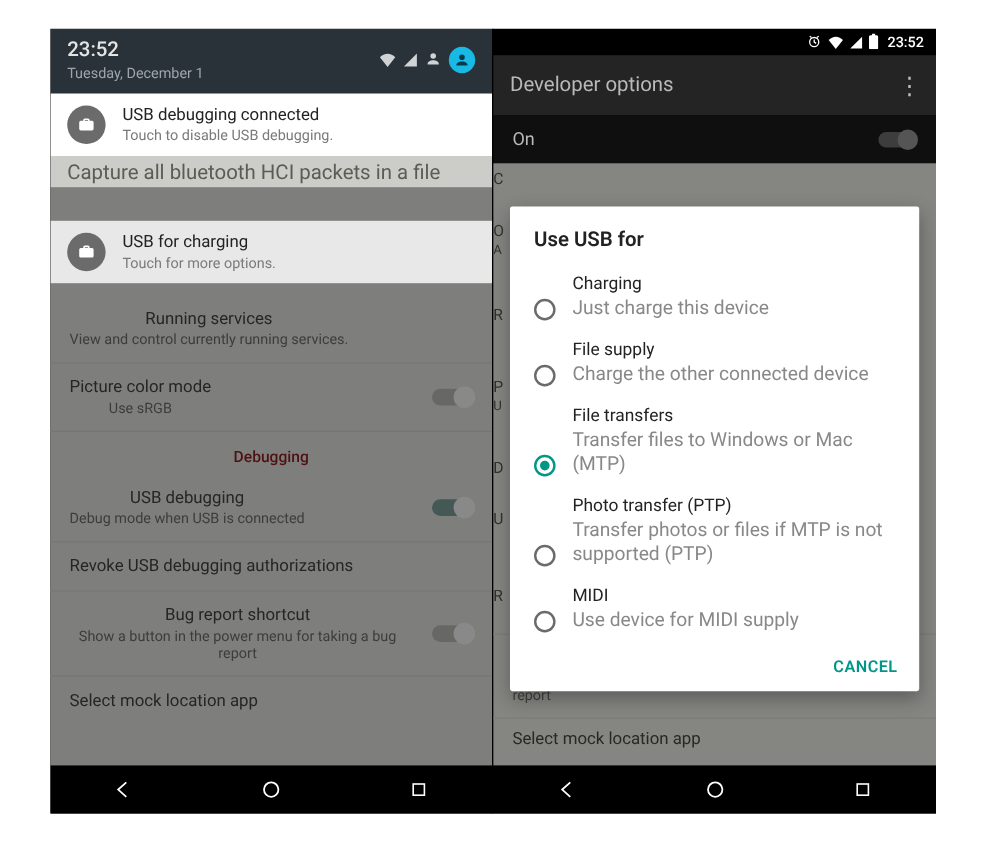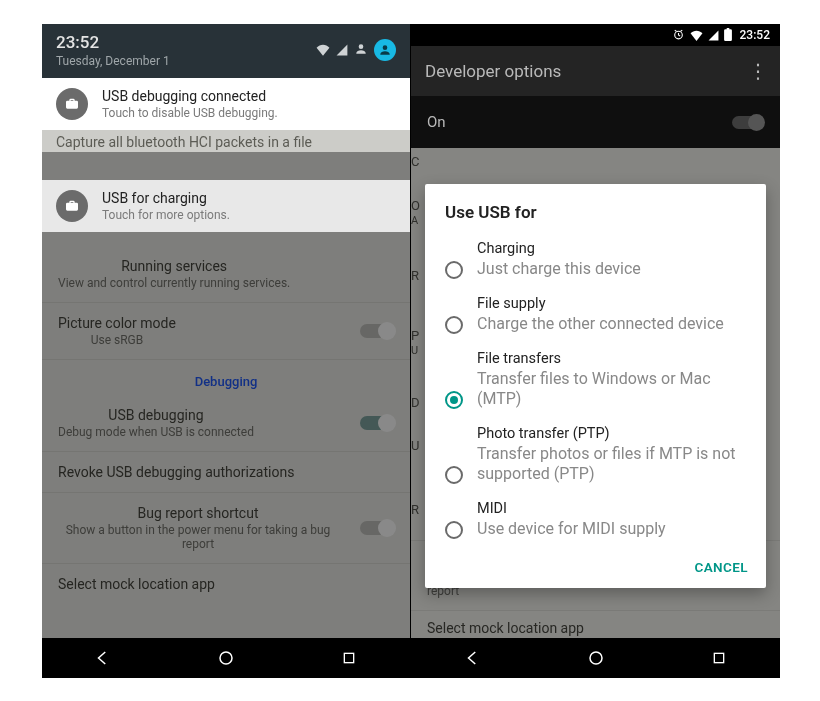--- a/index.html
+++ b/index.html
@@ -7,44 +7,44 @@
   .stage { width: 820px; height: 701px; margin: 0 auto; position: relative; background: #fff; }
   .phones { position: absolute; left: 42px; top: 24px; width: 738px; height: 654px; background: #000; display: flex; }
   .phone { width: 50%; height: 100%; position: relative; overflow: hidden; display: flex; flex-direction: column; }
   .phone-left { border-right: 1px solid #000; }
   .content { flex: 1; position: relative; overflow: hidden; }
   .dimmed-bg { position: absolute; inset: 0; background: #ccccc8; text-align: center; }
   .settings-list { position: absolute; inset: 0; display: flex; flex-direction: column; }
   .sitem { padding: 12px 16px; border-bottom: 1px solid #bdbdb9; display: flex; align-items: center; justify-content: space-between; }
   .sitem .txt .t { font-size: 14px; color: #3c3c36; }
   .sitem .txt .s { font-size: 12px; color: #63635e; margin-top: 2px; }
-  .section-hdr { padding: 14px 16px 6px; font-size: 13px; color: #1d4ed8; font-weight: 500; }
+  .section-hdr { padding: 14px 16px 6px; font-size: 13px; color: #7f1d1d; font-weight: 500; }
   .toggle { width: 34px; height: 14px; border-radius: 10px; background: #a7a7a3; position: relative; }
   .toggle::after { content: ""; position: absolute; width: 18px; height: 18px; border-radius: 50%; background: #dedede; top: -2px; left: 18px; }
   .shade { position: absolute; inset: 0; background: rgba(0,0,0,.38); }
   .notif-panel { position: absolute; left: 0; right: 0; top: 0; background: transparent; }
   .status-expanded { background: #283238; padding: 8px 14px 10px; display: flex; justify-content: space-between; align-items: center; }
   .status-expanded .left .clock { color: #e4e4e4; font-size: 17px; font-weight: 500; }
   .status-expanded .left .date { color: #9fa6a9; font-size: 12px; margin-top: 2px; }
   .status-expanded .right { display: flex; align-items: center; gap: 6px; }
   .avatar { width: 22px; height: 22px; border-radius: 50%; background: #18b9e4; display: flex; align-items: center; justify-content: center; }
   .avatar svg { width: 14px; height: 14px; }
   .notif-card { background: #fff; display: flex; align-items: center; padding: 10px 14px; gap: 14px; }
   .notif-card.secondary { background: #e8e8e8; margin-top: 28px; }
   .nicon { width: 32px; height: 32px; border-radius: 50%; background: #6b6b6b; display: flex; align-items: center; justify-content: center; flex-shrink: 0; }
   .nicon svg { width: 16px; height: 16px; }
   .ntxt .nt { font-size: 14px; color: #222; }
   .ntxt .ns { font-size: 12px; color: #7a7a7a; margin-top: 2px; }
-  .between-notif { background: #ccccc8; color: #5c5c55; font-size: 14px; padding: 4px 14px 2px; overflow: hidden; white-space: nowrap; }
+  .between-notif { background: #ccccc8; color: #5c5c55; font-size: 17px; padding: 4px 14px 2px; overflow: hidden; white-space: nowrap; }
   .statusbar { height: 22px; background: #000; display: flex; align-items: center; justify-content: flex-end; padding: 0 10px; gap: 5px; }
   .statusbar .time { color: #fff; font-size: 12px; font-weight: 500; margin-left: 3px; }
   .appbar { height: 50px; background: #242424; display: flex; align-items: center; justify-content: space-between; padding: 0 14px; }
   .appbar .title { color: #b9b9b9; font-size: 17px; }
   .appbar .dots { color: #b9b9b9; font-size: 20px; letter-spacing: -2px; }
-  .switchrow { height: 52px; background: #0f0f0f; display: flex; align-items: center; justify-content: space-between; padding: 0 16px; }
+  .switchrow { height: 40px; background: #0f0f0f; display: flex; align-items: center; justify-content: space-between; padding: 0 16px; }
   .switchrow .lbl { color: #b9b9b9; font-size: 15px; }
   .switchrow .sw { width: 32px; height: 13px; border-radius: 10px; background: #3d3d3d; position: relative; }
   .switchrow .sw::after { content: ""; position: absolute; width: 17px; height: 17px; background: #555; border-radius: 50%; top: -2px; left: 16px; }
   .right-content { flex: 1; position: relative; overflow: hidden; }
   .right-bg { position: absolute; inset: 0; background: #ccccc8; }
   .right-settings { position: absolute; inset: 0; }
   .peek { position: absolute; left: 0; width: 12px; color: #4c4c46; font-size: 13px; overflow: hidden; white-space: nowrap; }
   .dialog-overlay { position: absolute; inset: 0; background: rgba(0,0,0,.35); }
   .dialog { position: absolute; left: 14px; right: 14px; top: 36px; background: #fff; border-radius: 2px; box-shadow: 0 6px 16px rgba(0,0,0,.3); padding: 18px 0 8px; }
   .dialog h2 { font-size: 17px; color: #222; font-weight: 600; padding: 0 20px 10px; }

